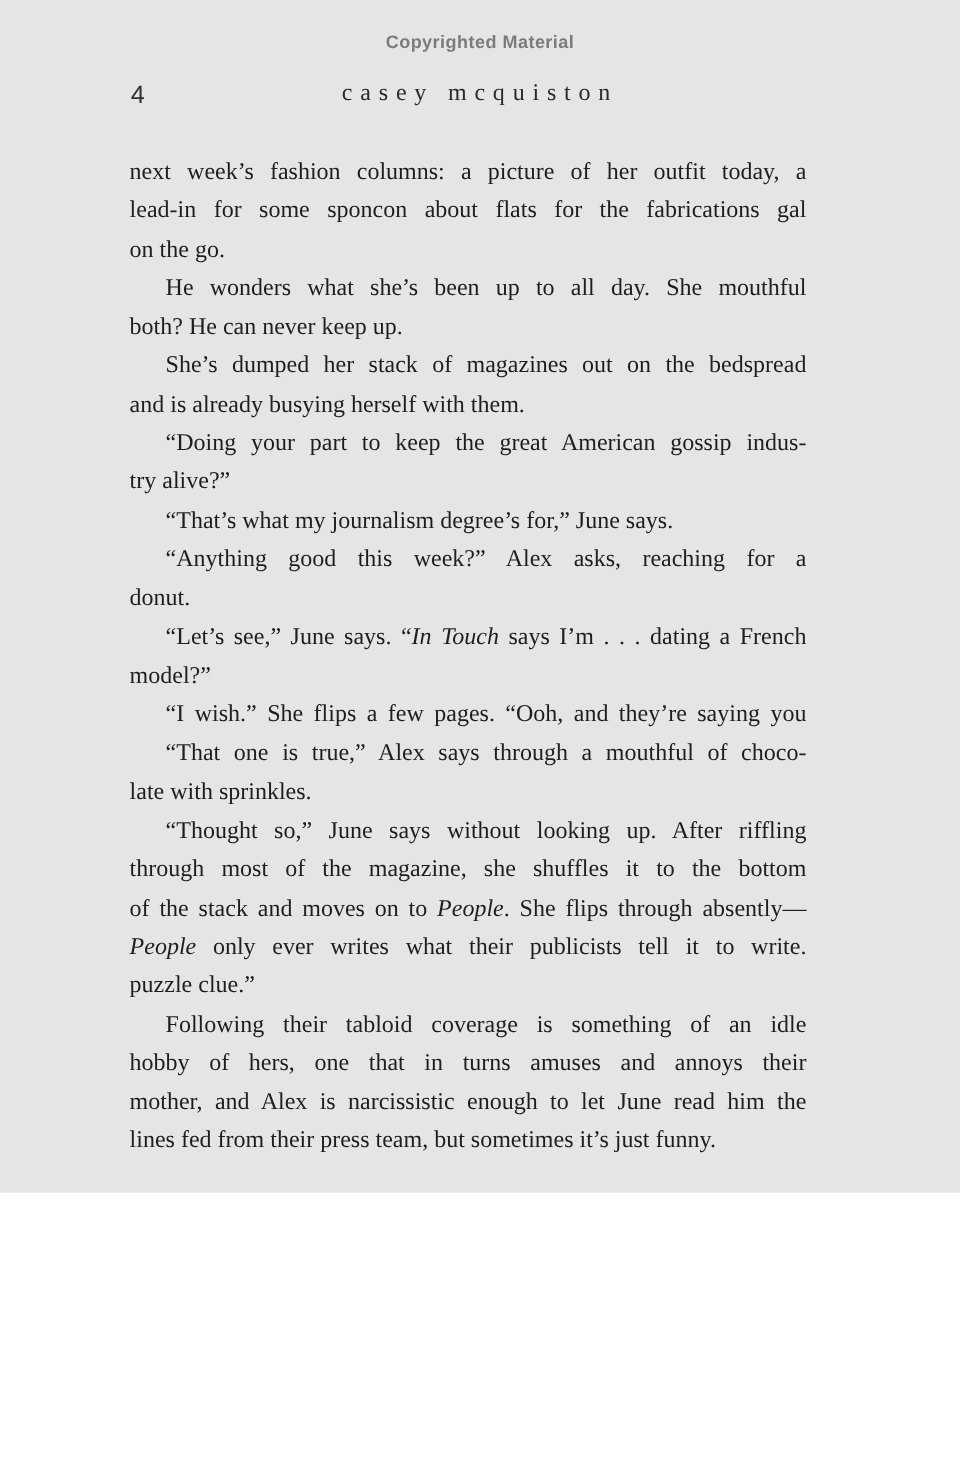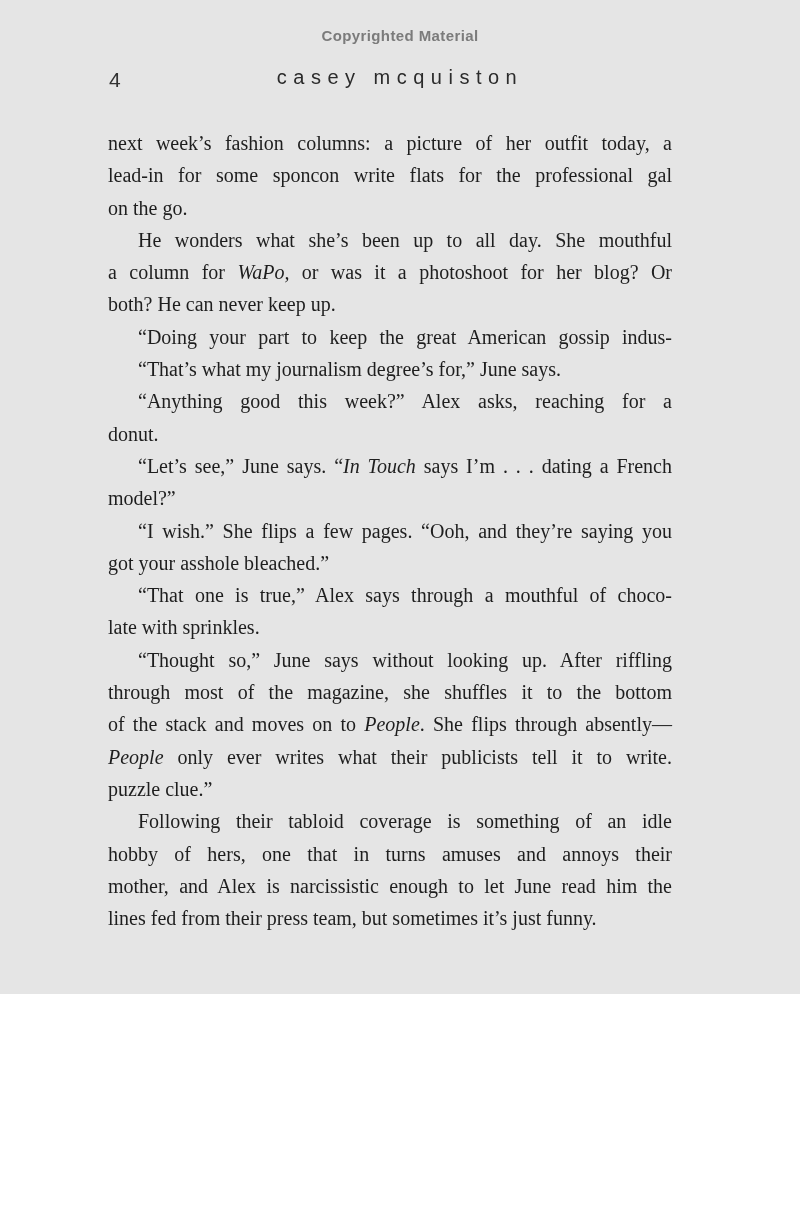--- a/index.html
+++ b/index.html
@@ -42,21 +42,21 @@
     top: 2px;
     font-family: "Liberation Sans", sans-serif;
     font-size: 21px;
     color: #333333;
   }
   .running-header {
     position: absolute;
     left: 0;
     width: 800px;
     text-align: center;
-    font-family: Liberation Sans, sans-serif;
+    font-family: Liberation Serif, serif;
     font-size: 20px;
     letter-spacing: 6.5px;
     color: #2b2b2b;
   }
 
   .body-text {
     position: absolute;
     top: 127px;
     left: 108px;
     width: 564px;
@@ -85,45 +85,48 @@
   <div class="copyright top">Copyrighted Material</div>
 
   <div class="page-header">
     <div class="folio">4</div>
     <div class="running-header">casey mcquiston</div>
   </div>
 
   <div class="body-text">
       <div class="para">
         <div class="line">next week’s fashion columns: a picture of her outfit today, a</div>
-        <div class="line">lead-in for some sponcon write flats for the professional gal</div>
+        <div class="line">lead-in for some sponcon about flats for the fabrications gal</div>
         <div class="line last">on the go.</div>
       </div>
       <div class="para">
         <div class="line indent">He wonders what she’s been up to all day. She mouthful</div>
-        <div class="line">a column for <i>WaPo,</i> or was it a photoshoot for her blog? Or</div>
         <div class="line last">both? He can never keep up.</div>
       </div>
       <div class="para">
+        <div class="line indent">She’s dumped her stack of magazines out on the bedspread</div>
+        <div class="line last">and is already busying herself with them.</div>
+      </div>
+      <div class="para">
         <div class="line indent">“Doing your part to keep the great American gossip indus-</div>
+        <div class="line last">try alive?”</div>
       </div>
       <div class="para">
         <div class="line last indent">“That’s what my journalism degree’s for,” June says.</div>
       </div>
       <div class="para">
         <div class="line indent">“Anything good this week?” Alex asks, reaching for a</div>
         <div class="line last">donut.</div>
       </div>
       <div class="para">
         <div class="line indent">“Let’s see,” June says. “<i>In Touch</i> says I’m . . . dating a French</div>
         <div class="line last">model?”</div>
       </div>
       <div class="para">
         <div class="line indent">“I wish.” She flips a few pages. “Ooh, and they’re saying you</div>
-        <div class="line last">got your asshole bleached.”</div>
       </div>
       <div class="para">
         <div class="line indent">“That one is true,” Alex says through a mouthful of choco-</div>
         <div class="line last">late with sprinkles.</div>
       </div>
       <div class="para">
         <div class="line indent">“Thought so,” June says without looking up. After riffling</div>
         <div class="line">through most of the magazine, she shuffles it to the bottom</div>
         <div class="line">of the stack and moves on to <i>People</i>. She flips through absently—</div>
         <div class="line"><i>People</i> only ever writes what their publicists tell it to write.</div>

